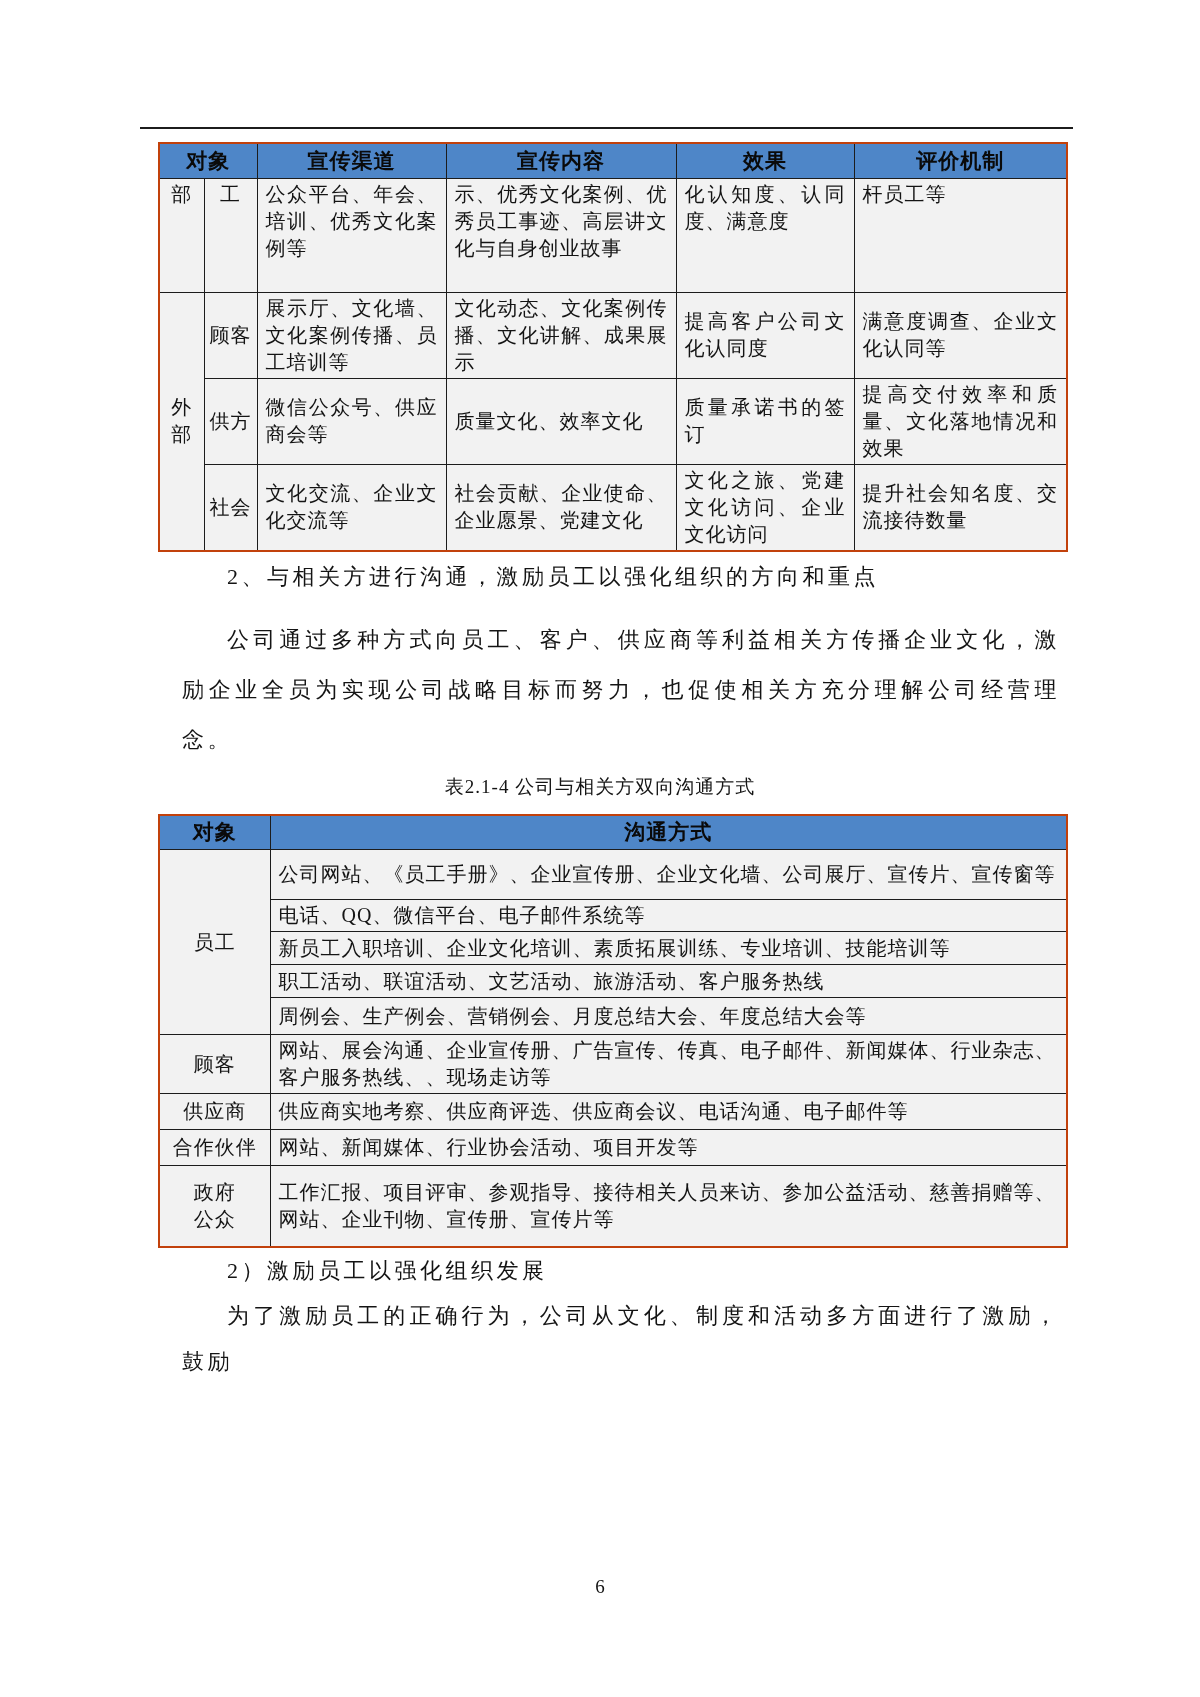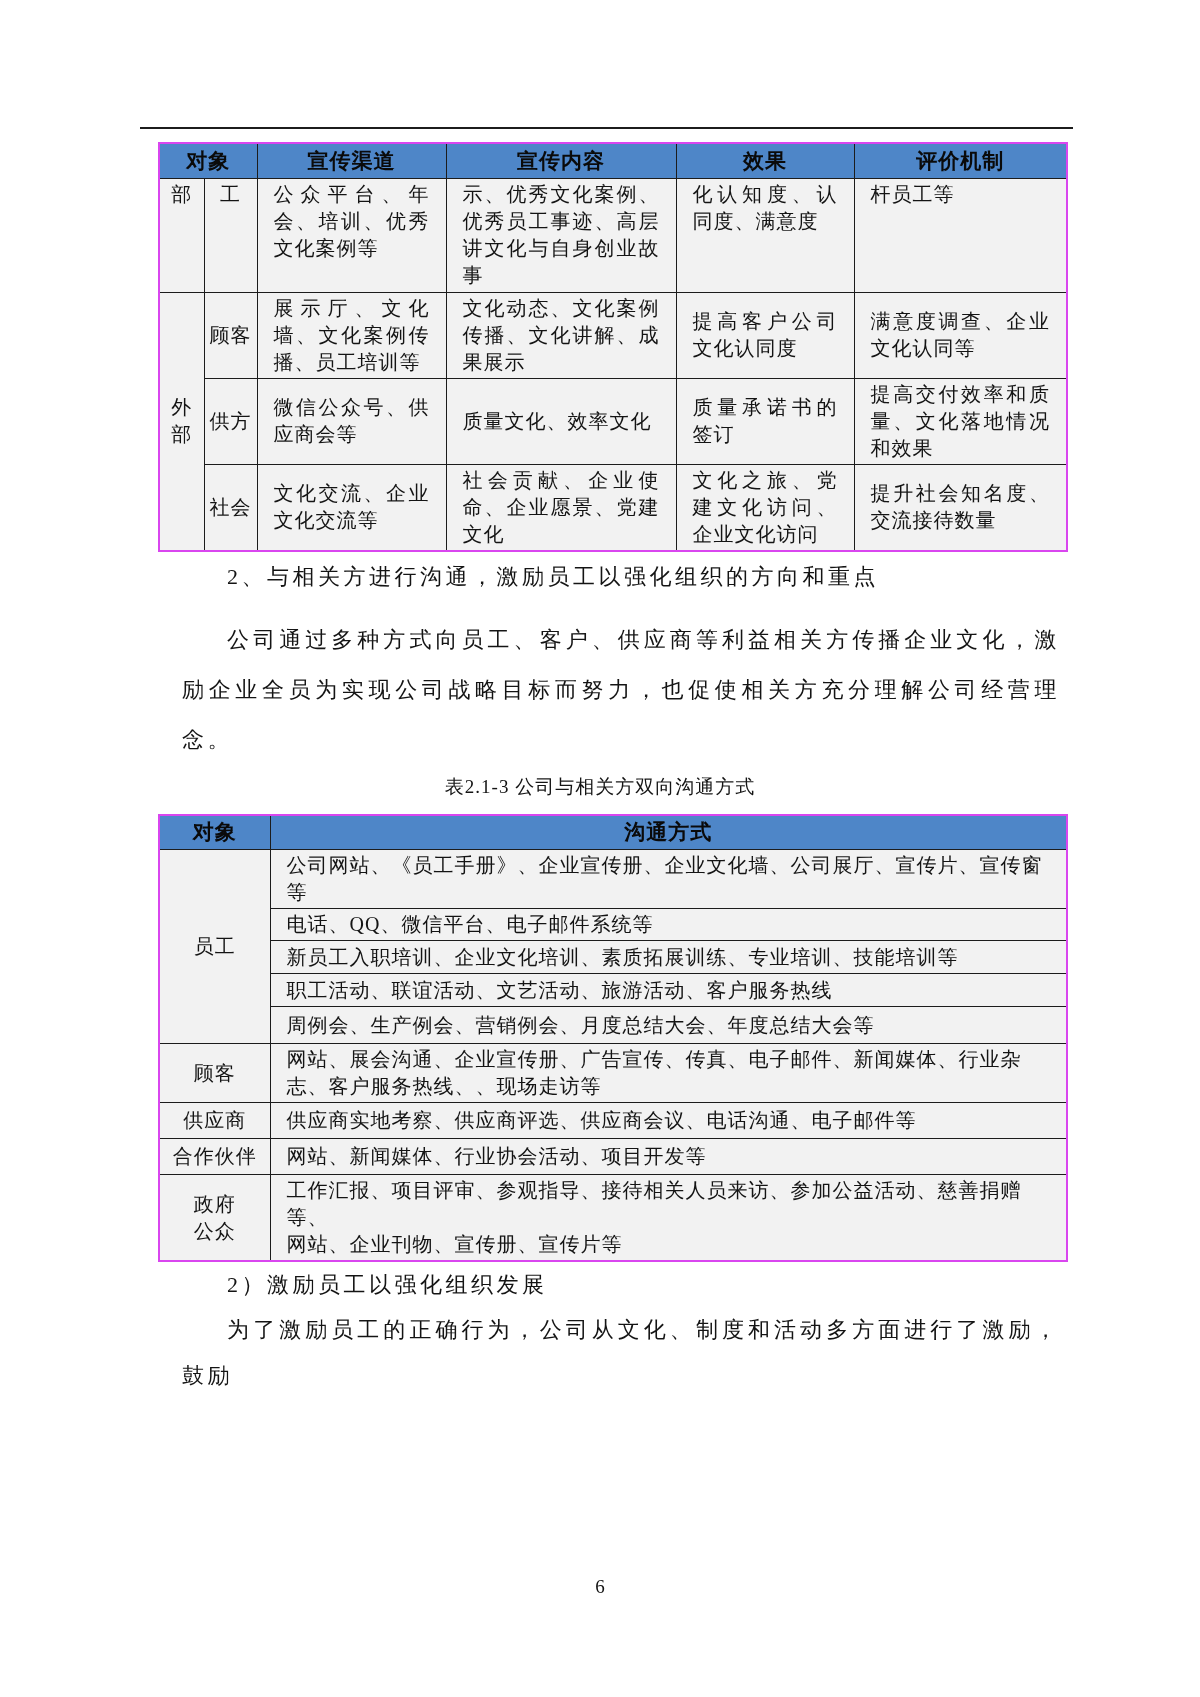--- a/index.html
+++ b/index.html
@@ -16,39 +16,39 @@
   .top-rule {
     margin:127px 127px 0 140px;
     border-top:2px solid #1c1c1c;
     height:0;
   }
   
   table {
     border-collapse:collapse;
     table-layout:fixed;
     margin-left:158px;
-    border:2px solid #d946ef;
+    border:2px solid #c2410c;
     background:#f2f2f2;
   }
   th {
     background:var(--header-blue,#4e86c8);
     font-family:"Liberation Sans","DejaVu Sans",sans-serif;
     font-weight:bold;
     font-size:21px;
     color:#0a0a0a;
     border:1px solid #1c1c1c;
     text-align:center;
     letter-spacing:1px;
   }
   td {
     border:1px solid #1c1c1c;
     font-size:20px;
     line-height:27px;
     letter-spacing:1px;
-    padding:2px 16px;
+    padding:2px 8px;
     vertical-align:middle;
     word-break:break-all;
   }
   td.obj { text-align:center; padding:2px 5px; }
   td.jt  { text-align:justify; }
   .t1 { margin-top:13px; }
   .t1 tr.hr th { height:35px; }
   .t1 tr.r1 td { height:114px; vertical-align:top; }
   .t1 tr.r2 td { height:81px; }
   .t1 tr.r3 td { height:85px; }
@@ -150,21 +150,21 @@
         <td class="jt">提升社会知名度、交流接待数量</td>
       </tr>
     </tbody>
   </table>
 
   <div class="text">
     <p class="body indent">2、与相关方进行沟通，激励员工以强化组织的方向和重点</p>
     <p class="body indent p2">公司通过多种方式向员工、客户、供应商等利益相关方传播企业文化，激励企业全员为实现公司战略目标而努力，也促使相关方充分理解公司经营理念。</p>
   </div>
 
-  <div class="caption">表2.1-3 公司与相关方双向沟通方式</div>
+  <div class="caption">表2.1-4 公司与相关方双向沟通方式</div>
 
   <table class="t2">
     <colgroup>
       <col style="width:111px">
         <col style="width:797px">
     </colgroup>
     <thead>
       <tr class="hr">
         <th>对象</th>
         <th>沟通方式</th>

